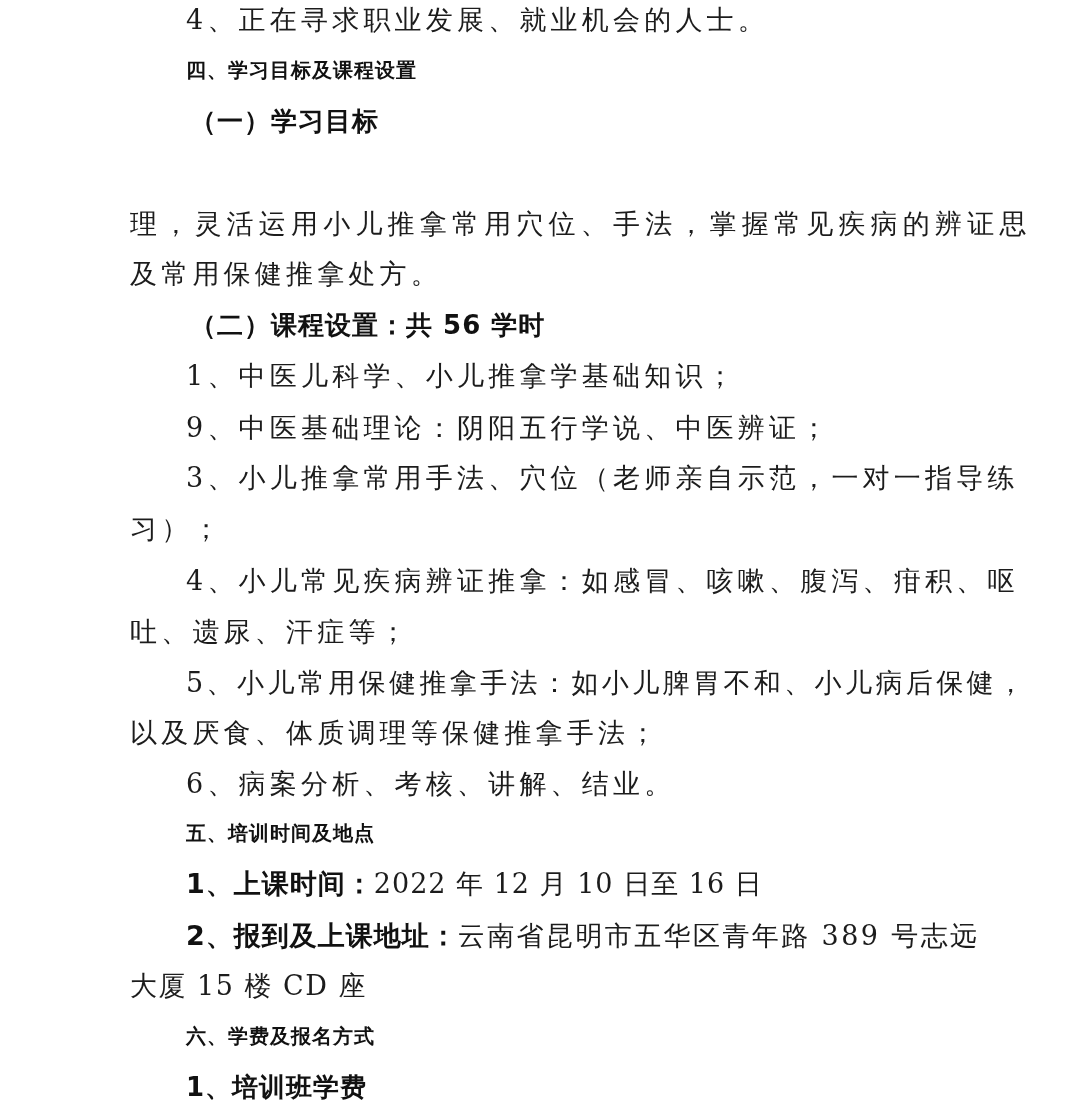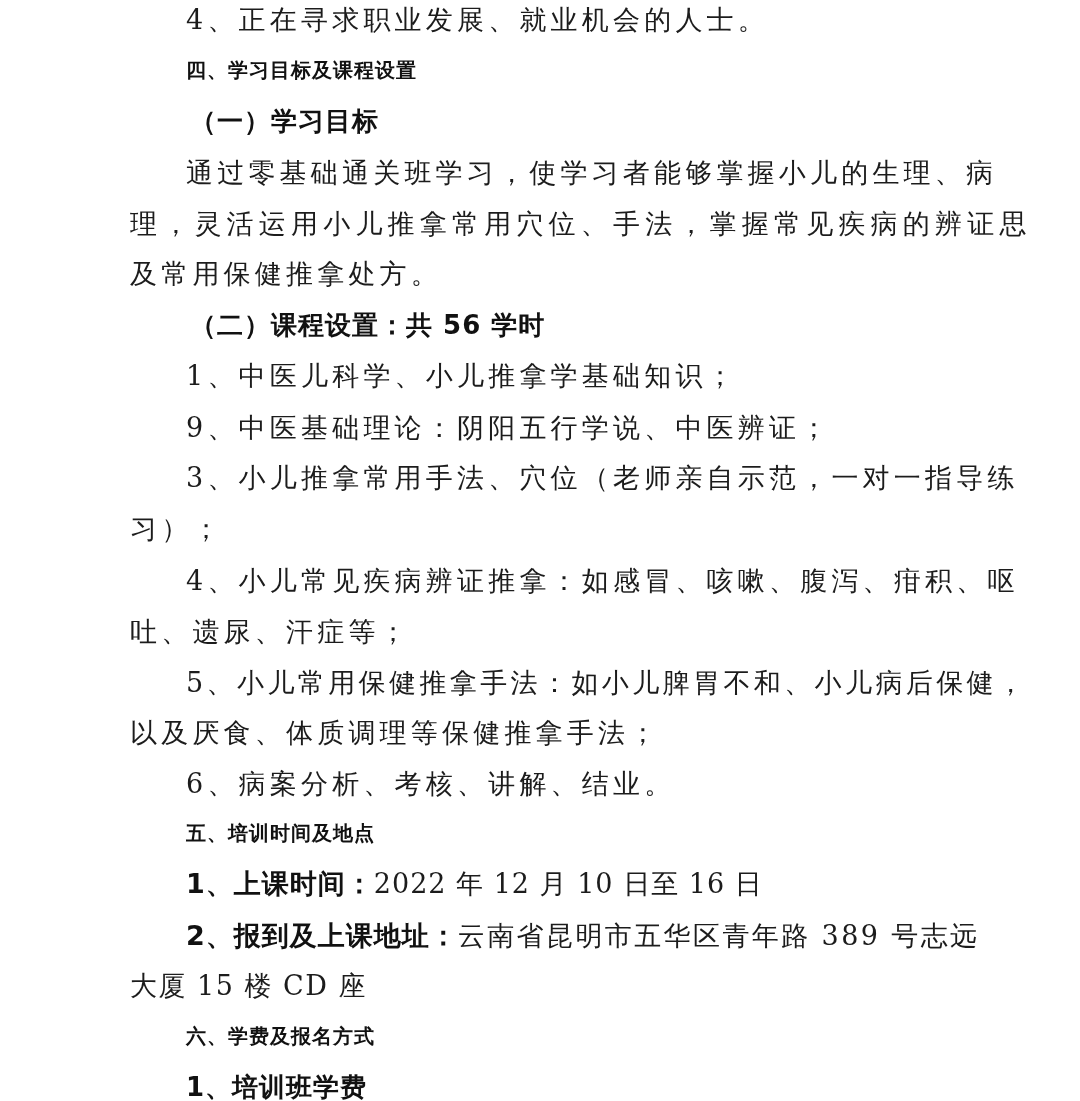--- a/index.html
+++ b/index.html
@@ -63,21 +63,20 @@
 <body>
 
 <div class="page">
 
   <div class="line indent" style="top:-6px;">4、正在寻求职业发展、就业机会的人士。</div>
 
   <div class="line indent heading" style="top:45px;">四、学习目标及课程设置</div>
 
   <div class="line indent2 sub" style="top:96px;">（一）学习目标</div>
 
-  <div class="line indent" style="top:147px;">通过零基础通关班学习，使学习者能够掌握小儿的生理、病</div>
   <div class="line justify" style="top:198px;">理，灵活运用小儿推拿常用穴位、手法，掌握常见疾病的辨证思</div>
   <div class="line" style="top:248px;">及常用保健推拿处方。</div>
 
   <div class="line indent2 sub" style="top:300px;">（二）课程设置：共 56 学时</div>
 
   <div class="line indent" style="top:350px;">1、中医儿科学、小儿推拿学基础知识；</div>
   <div class="line indent" style="top:402px;">9、中医基础理论：阴阳五行学说、中医辨证；</div>
   <div class="line indent" style="top:452px;">3、小儿推拿常用手法、穴位（老师亲自示范，一对一指导练</div>
   <div class="line" style="top:503px;">习）；</div>
   <div class="line indent" style="top:555px;">4、小儿常见疾病辨证推拿：如感冒、咳嗽、腹泻、疳积、呕</div>

